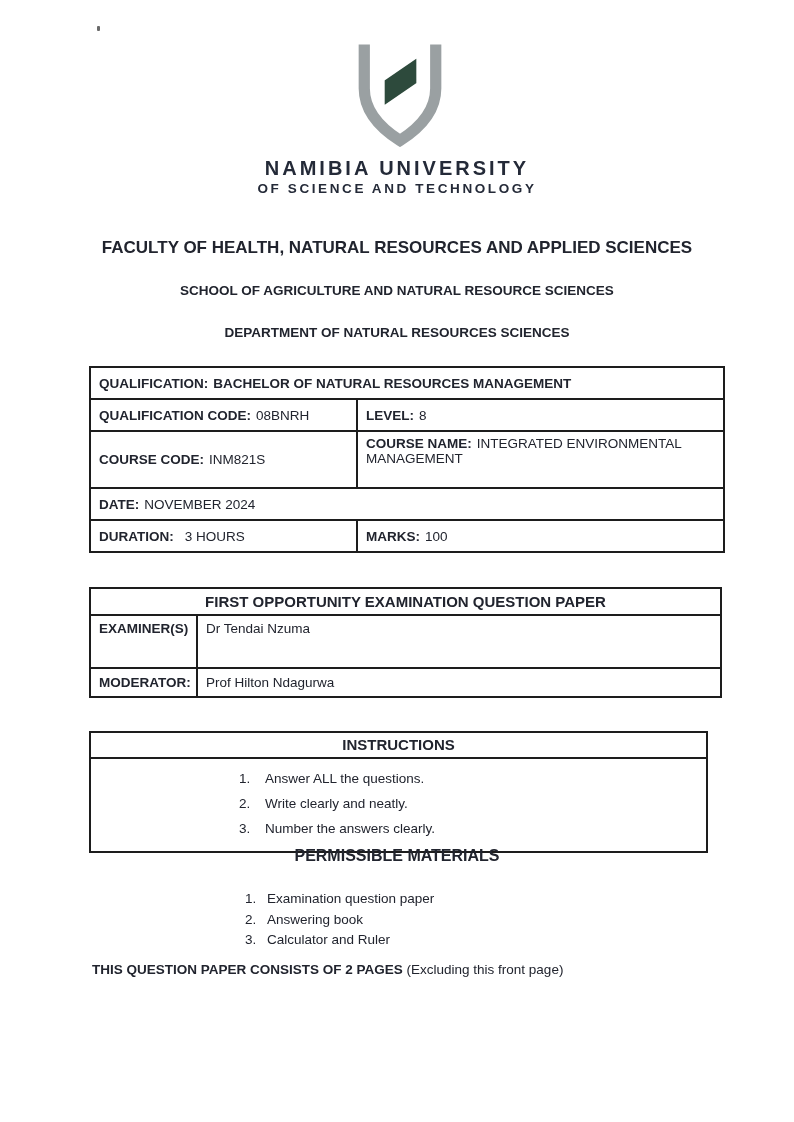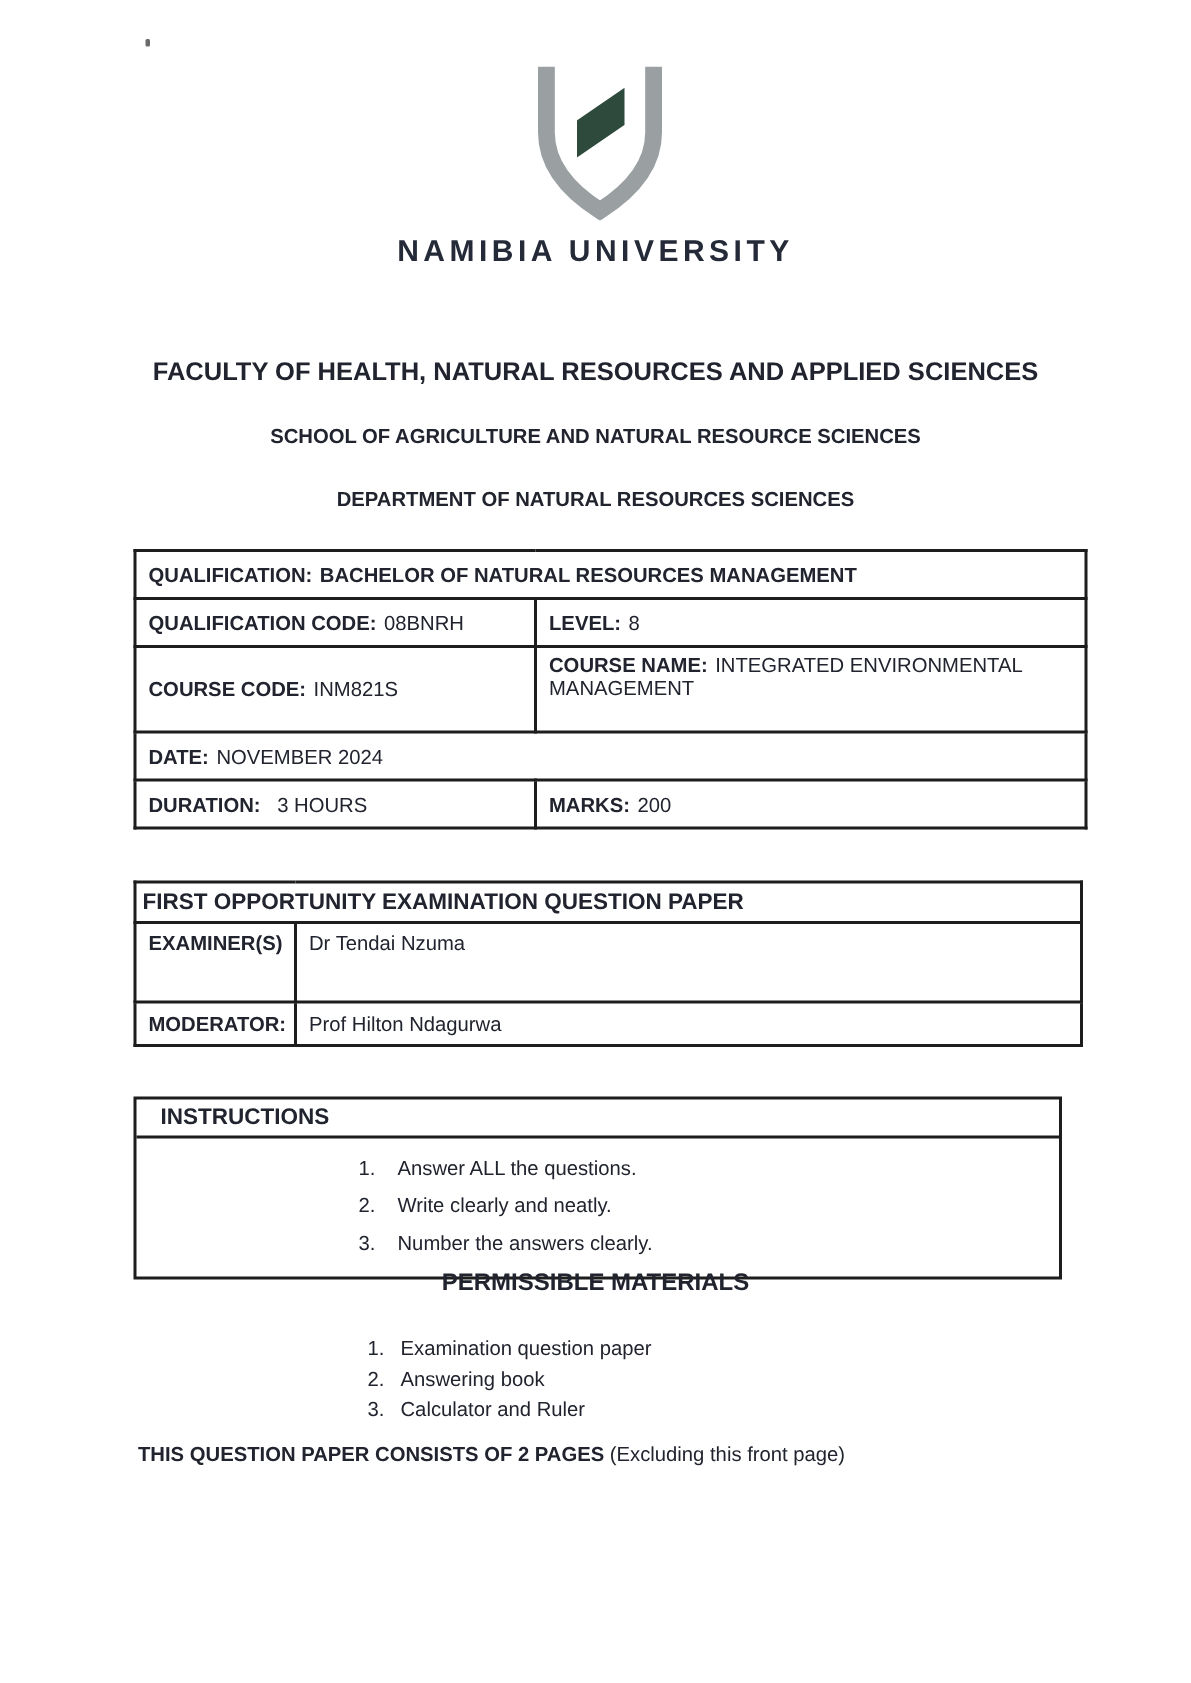--- a/index.html
+++ b/index.html
@@ -45,32 +45,32 @@
   .lbl { font-weight:bold; }
   .val { margin-left:5px; }
   .valb { margin-left:5px; font-weight:bold; }
 
   .t1 { position:absolute; left:89px; top:366px; width:636px; }
   .t1 .r-sm td { height:32px; }
   .t1 .r-lg td { height:57px; }
   .t1 .cell-top { vertical-align:top; padding-top:4px; }
 
   .t2 { position:absolute; left:89px; top:587px; width:633px; }
-  .t2 .hdr td { height:27px; font-weight:bold; font-size:15px; padding:1px 4px; }
+  .t2 .hdr td { height:27px; text-align:center; font-weight:bold; font-size:15px; padding:1px 4px; }
   .t2 .r-ex td { height:53px; vertical-align:top; padding-top:5px; }
   .t2 .r-mod td { height:29px; }
 
   .instr-box {
     position:absolute; left:89px; top:731px; width:619px;
     border:2px solid #1d1d1d;
   }
   .instr-head {
     border-bottom:2px solid #1d1d1d;
-    text-align:left; font-weight:bold; font-size:15px;
-    padding:3px 0 4px 16px;
+    text-align:center; font-weight:bold; font-size:15px;
+    padding:3px 0 4px 0;
   }
   .instr-body { padding:7px 0 10px 148px; }
   .li { display:flex; font-size:13.5px; line-height:25px; }
   .li .num { width:26px; }
 
   .h-materials { top:847px; font-size:16px; }
   .mat-list { position:absolute; left:245px; top:889px; }
   .mat-list .li { line-height:20.5px; }
   .mat-list .li .num { width:22px; }
 
@@ -88,20 +88,21 @@
   <span class="speck"></span>
 
   <div class="logo-shield">
     <svg viewBox="0 0 96 103" width="98" height="106">
       <path d="M13,3 L13,46 C13,66 26,83 48,97 C70,83 83,66 83,46 L83,3" fill="none" stroke="#9aa0a2" stroke-width="11"></path>
       <polygon points="31,37 66,13 66,42 31,66" fill="#2d4a3c" stroke="#ffffff" stroke-width="4"></polygon>
     </svg>
   </div>
 
   <div class="logo-line1">NAMIBIA UNIVERSITY</div>
+  <div class="logo-line2">OF SCIENCE AND TECHNOLOGY</div>
 
   <div class="h-center h-faculty">FACULTY OF HEALTH, NATURAL RESOURCES AND APPLIED SCIENCES</div>
   <div class="h-center h-school">SCHOOL OF AGRICULTURE AND NATURAL RESOURCE SCIENCES</div>
   <div class="h-center h-dept">DEPARTMENT OF NATURAL RESOURCES SCIENCES</div>
 
   <table class="t1">
     <colgroup>
         <col style="width:267px">
         <col>
       </colgroup>
@@ -130,21 +131,21 @@
     <tr class="r-sm">
       <td colspan="2">
         <span class="lbl">DATE:</span><span class="val">NOVEMBER 2024</span>
       </td>
     </tr>
     <tr class="r-sm">
       <td>
         <span class="lbl">DURATION:</span><span class="val" style="margin-left:11px">3 HOURS</span>
       </td>
       <td>
-        <span class="lbl">MARKS:</span><span class="val">200</span>
+        <span class="lbl">MARKS:</span><span class="val">100</span>
       </td>
     </tr>
   </tbody>
     </table>
 
   <table class="t2">
     <colgroup>
         <col style="width:107px">
         <col>
       </colgroup>

